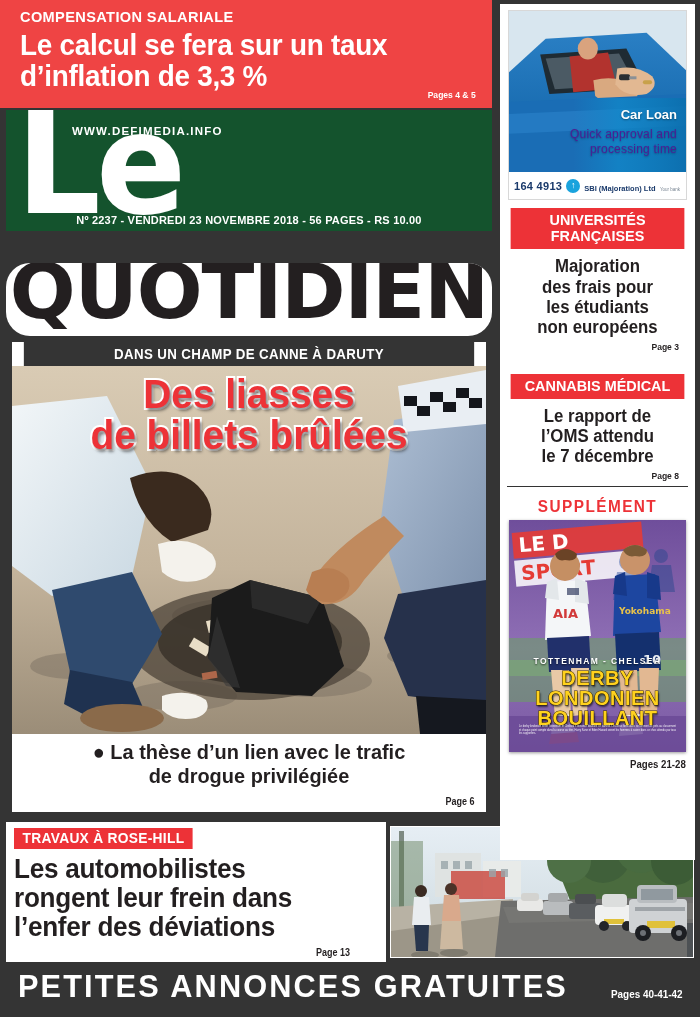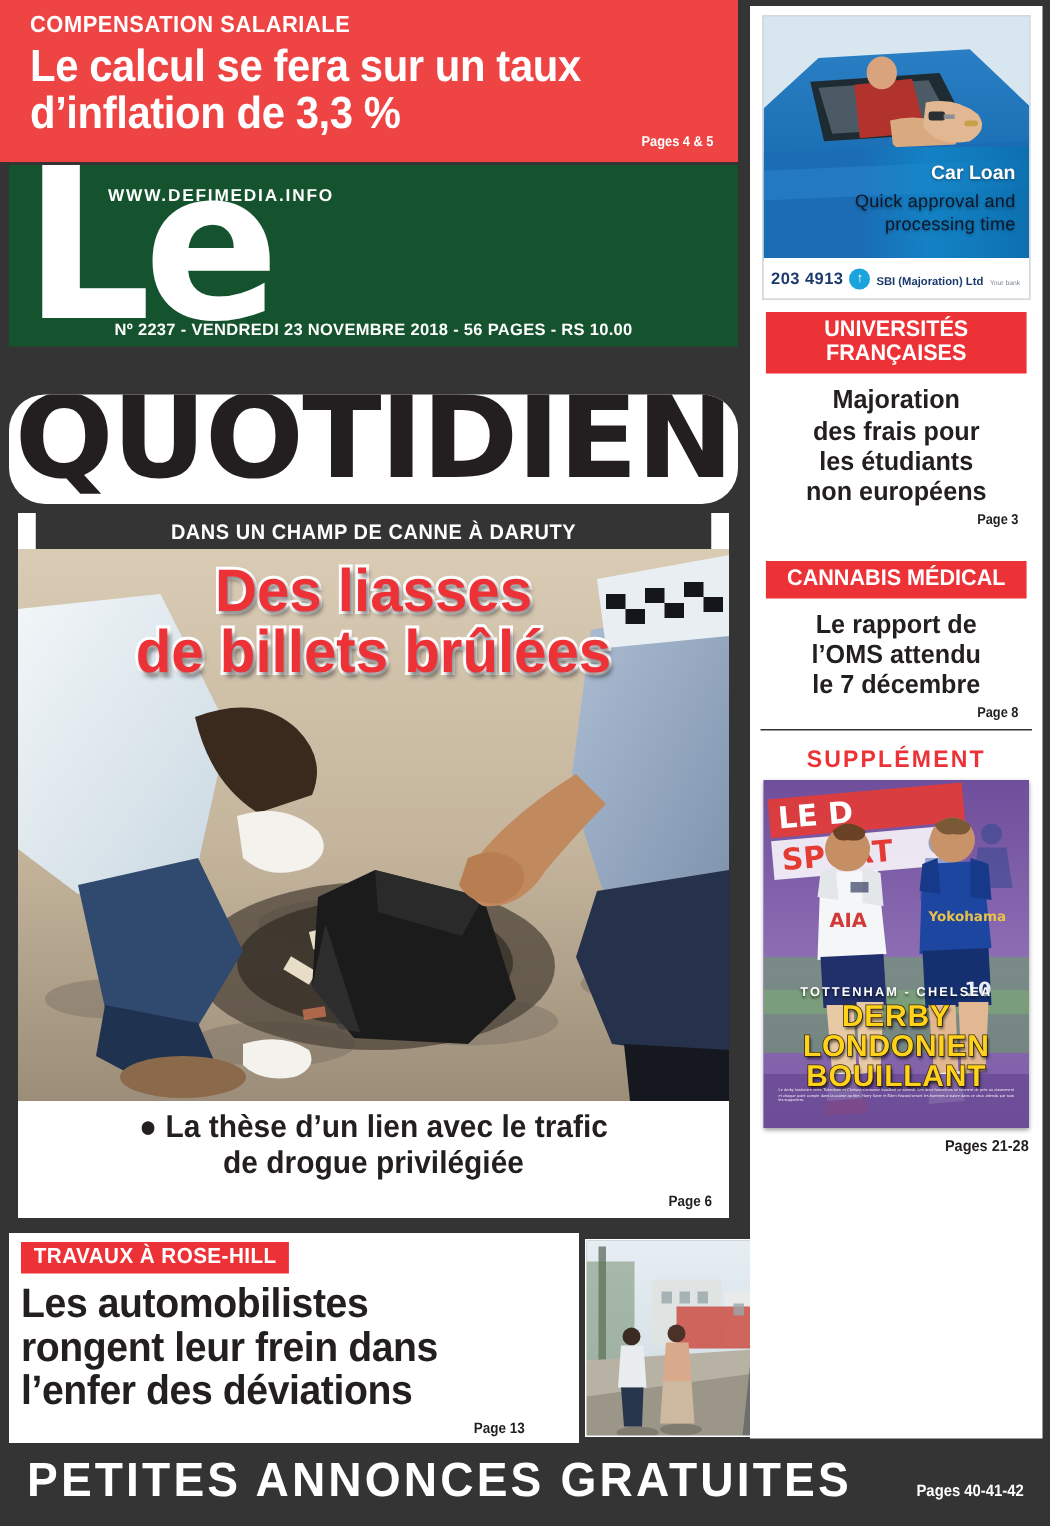--- a/index.html
+++ b/index.html
@@ -128,35 +128,35 @@
     position:absolute; left:18px; top:6px; font-size:32px; font-weight:bold;
     letter-spacing:2.2px; transform:scaleX(0.96); transform-origin:left top;
   }
   #footer-pages {
     position:absolute; right:14px; top:26px; font-size:11px; font-weight:bold;
     transform:scaleX(0.9);
   }
 
   
   #right-col {
-    position:absolute; left:500px; top:4px; width:195px; height:955px;
+    position:absolute; left:500px; top:4px; width:195px; height:856px;
     background:#fff;
   }
   #ad-box {
     position:relative; margin:6px 8px 0 8px; height:190px;
     border:1px solid #d8d8d8; overflow:hidden; background:#cfe3f2;
   }
   #ad-box svg { position:absolute; inset:0; width:100%; height:100%; }
   #ad-title {
     position:absolute; right:9px; top:96px; color:#fff; font-size:13px;
     font-weight:bold; text-shadow:0 1px 2px rgba(0,0,0,.4);
   }
   #ad-sub {
     position:absolute; right:9px; top:116px; width:150px; text-align:right;
-    color:#0f172a; font-size:12px; line-height:1.25; letter-spacing:.2px;
+    color:#4c1d95; font-size:12px; line-height:1.25; letter-spacing:.2px;
     text-shadow:0 1px 2px rgba(0,0,0,.35);
   }
   #ad-footer {
     position:absolute; left:0; right:0; bottom:0; height:27px; background:#fff;
     display:flex; align-items:center; padding:0 5px; gap:4px;
   }
   #ad-phone { font-size:11px; font-weight:bold; color:#1a3a6b; letter-spacing:.3px; }
   #ad-bank-logo {
     width:14px; height:14px; border-radius:50%; background:#1aa3dd;
     display:flex; align-items:center; justify-content:center; flex:none;
@@ -464,21 +464,21 @@
         <rect x="146" y="70" width="10" height="4" rx="2" fill="#c8a14b"></rect>
 
         <path d="M0 92 L193 84 L193 164 L0 164 Z" fill="#1a6db5"></path>
         <path d="M0 104 L193 96 L193 116 L0 124 Z" fill="#2d87cf" opacity=".5"></path>
 
         <rect x="70" y="88" width="123" height="76" fill="url(#overlay)"></rect>
       </svg>
       <div id="ad-title">Car Loan</div>
       <div id="ad-sub">Quick approval and processing time</div>
       <div id="ad-footer">
-        <span id="ad-phone">203 4913</span>
+        <span id="ad-phone">164 4913</span>
         <span id="ad-bank-logo">
           <span>↑</span>
         </span>
         <span>
           <span id="ad-bank-name">SBI (Majoration) Ltd</span>
           <span id="ad-bank-tag">Your bank</span>
         </span>
       </div>
     </div>
 

